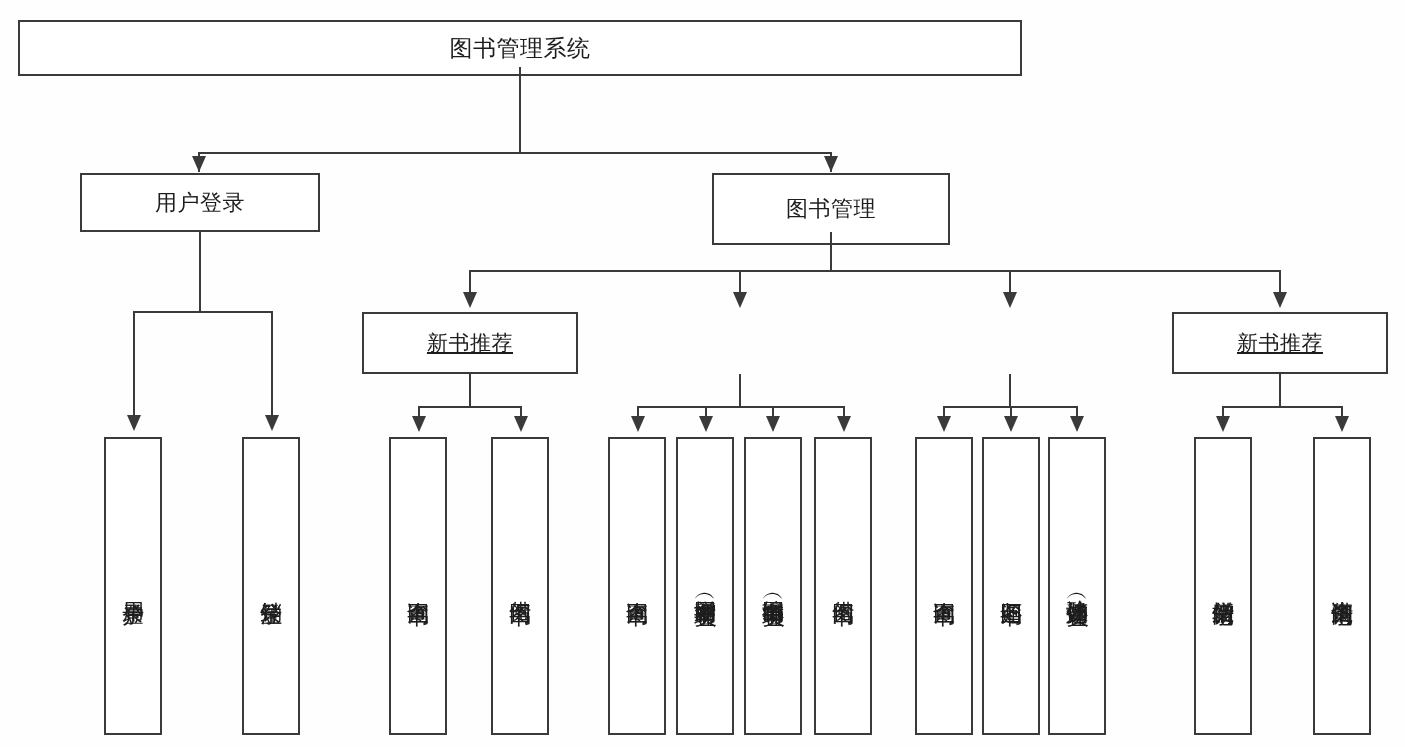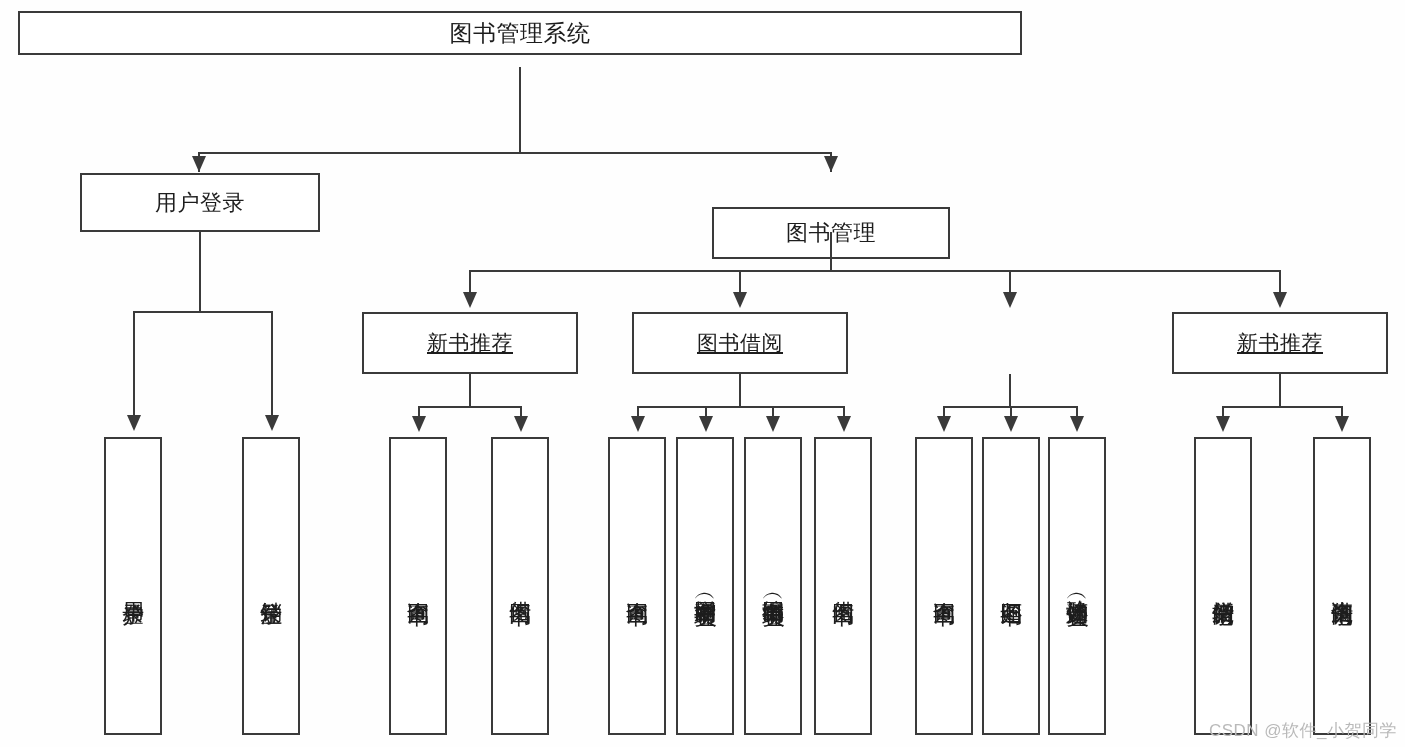--- a/index.html
+++ b/index.html
@@ -27,23 +27,23 @@
     justify-content: center;
   }
   .node .label {
     color: #1d1d1d;
     letter-spacing: 0.5px;
     white-space: nowrap;
   }
   
   .node.root {
     left: 18px;
-    top: 11px;
+    top: 20px;
     width: 1004px;
-    height: 44px;
+    height: 56px;
   }
   .node.root .label {
     font-size: 23px;
   }
   
   .node.lvl2 .label {
     font-size: 22px;
   }
   
   .node.lvl3 .label {
@@ -103,21 +103,21 @@
   <div class="hline" style="left:198px; top:152px; width:633px;"></div>
 
   <div class="vline" style="left:198px; top:152px; height:20px;"></div>
   <div class="arrow" style="left:192px; top:156px;"></div>
   <div class="vline" style="left:830px; top:152px; height:20px;"></div>
   <div class="arrow" style="left:824px; top:156px;"></div>
 
   <div class="node lvl2" style="left:80px; top:173px; width:240px; height:59px;">
     <span class="label">用户登录</span>
   </div>
-  <div class="node lvl2" style="left:712px; top:173px; width:238px; height:52px;margin-top:34px;">
+  <div class="node lvl2" style="left:712px; top:173px; width:238px; height:72px;">
     <span class="label">图书管理</span>
   </div>
 
   <div class="vline" style="left:199px; top:232px; height:80px;"></div>
   <div class="hline" style="left:133px; top:311px; width:140px;"></div>
   <div class="vline" style="left:133px; top:311px; height:110px;"></div>
   <div class="arrow" style="left:127px; top:415px;"></div>
   <div class="vline" style="left:271px; top:311px; height:110px;"></div>
   <div class="arrow" style="left:265px; top:415px;"></div>
 
@@ -128,23 +128,20 @@
   <div class="vline" style="left:739px; top:270px; height:26px;"></div>
   <div class="arrow" style="left:733px; top:292px;"></div>
   <div class="vline" style="left:1009px; top:270px; height:26px;"></div>
   <div class="arrow" style="left:1003px; top:292px;"></div>
   <div class="vline" style="left:1279px; top:270px; height:26px;"></div>
   <div class="arrow" style="left:1273px; top:292px;"></div>
 
   <div class="node lvl3" style="left:362px; top:312px; width:216px; height:62px;">
     <span class="label">新书推荐</span>
   </div>
-  <div class="node lvl3" style="left:632px; top:312px; width:216px; height:62px;">
-    <span class="label">图书借阅</span>
-  </div>
   <div class="node lvl3" style="left:1172px; top:312px; width:216px; height:62px;">
     <span class="label">新书推荐</span>
   </div>
 
   <div class="vline" style="left:469px; top:374px; height:34px;"></div>
   <div class="hline" style="left:418px; top:406px; width:104px;"></div>
   <div class="vline" style="left:418px; top:406px; height:16px;"></div>
   <div class="arrow" style="left:412px; top:416px;"></div>
   <div class="vline" style="left:520px; top:406px; height:16px;"></div>
   <div class="arrow" style="left:514px; top:416px;"></div>
@@ -213,15 +210,14 @@
     <span class="label">确认归还（管理员）</span>
   </div>
 
   <div class="node leaf" style="left:1194px; top:437px; width:58px; height:298px;">
     <span class="label">新增借阅记录</span>
   </div>
   <div class="node leaf" style="left:1313px; top:437px; width:58px; height:298px;">
     <span class="label">查询借阅记录</span>
   </div>
 
-  <div class="watermark">CSDN @软件_小贺同学</div>
 
 </div>
 
 </body></html>

